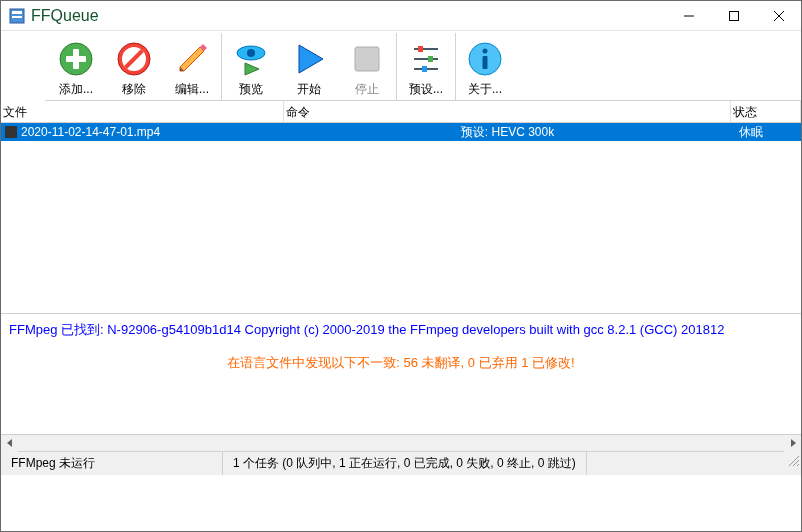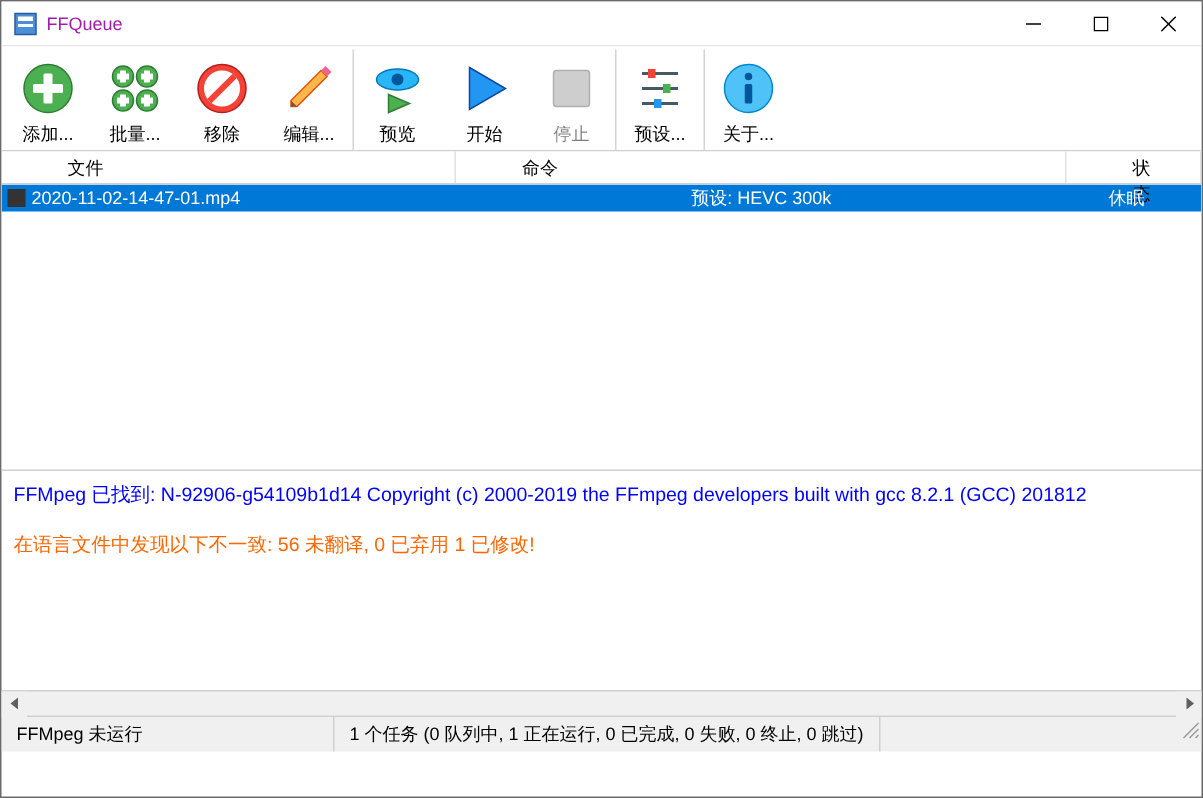--- a/index.html
+++ b/index.html
@@ -1,42 +1,42 @@
 <!DOCTYPE html>
 <html><head>
 <meta charset="utf-8">
 <style>
 * { margin: 0; padding: 0; box-sizing: border-box; font-family: "Microsoft YaHei", "SimSun", sans-serif; }
 body { width: 802px; height: 532px; background: #fff; border: 1px solid #6a6a6a; overflow: hidden; position: relative; }
 .titlebar { height: 30px; background: #fff; display: flex; align-items: center; padding: 0 0 0 8px; border-bottom: 1px solid #e5e5e5; }
 .titlebar .app-icon { width: 16px; height: 16px; margin-right: 6px; display: flex; align-items: center; justify-content: center; }
-.titlebar .title { font-size: 12px; color: #a21caf; flex: 1; }
+.titlebar .title { font-size: 16px; color: #14532d; flex: 1; }
 .win-controls { display: flex; height: 100%; }
 .win-btn { width: 45px; height: 100%; display: flex; align-items: center; justify-content: center; cursor: pointer; }
-.toolbar { height: 70px; display: flex; border-bottom: 1px solid #d0d0d0; padding: 2px 0 0 2px; background: #fff; }
+.toolbar { height: 70px; display: flex; border-bottom: 1px solid #d0d0d0; padding: 2px 0 0 2px; background: #fff; margin-left: 44px; }
 .tool-group { display: flex; border-right: 1px solid #d4d4d4; padding: 0 0; }
 .tool-btn { width: 58px; display: flex; flex-direction: column; align-items: center; justify-content: flex-start; padding-top: 6px; cursor: pointer; }
 .tool-btn .icon-slot { height: 40px; display: flex; align-items: center; justify-content: center; }
 .tool-btn .lbl { font-size: 12px; color: #000; margin-top: 2px; white-space: nowrap; }
 .headers { height: 22px; background: #fff; display: flex; border-bottom: 1px solid #d0d0d0; font-size: 12px; }
-.hdr { padding: 3px 24px; border-right: 1px solid #e0e0e0; margin-left: 20px; }
+.hdr { padding: 3px 2px; border-right: 1px solid #e0e0e0; }
 .hdr.file { width: 283px; }
 .hdr.cmd { flex: 1; }
 .hdr.status { width: 70px; }
 .filelist { height: 190px; overflow-y: auto; background: #fff; font-size: 12px; }
 .row { display: flex; height: 18px; align-items: center; }
 .row.sel { background: #0078d7; color: #fff; }
 .row .cell { padding: 0 4px; overflow: hidden; white-space: nowrap; }
 .row .file-cell { width: 283px; display: flex; align-items: center; }
 .row .cmd-cell { flex: 1; text-align: center; }
 .row .status-cell { width: 70px; padding-left: 8px; }
 .film-icon { width: 12px; height: 12px; margin-right: 4px; background: #333; display: inline-block; }
-.log { height: 147px; padding: 6px 8px; font-family: "Consolas", "Courier New", monospace; font-size: 13px; line-height: 1.6; white-space: nowrap; overflow: hidden; border-top: 1px solid #d0d0d0; }
+.log { height: 121px; padding: 6px 8px; font-family: "Consolas", "Courier New", monospace; font-size: 13px; line-height: 1.6; white-space: nowrap; overflow: hidden; border-top: 1px solid #d0d0d0; }
 .log .l1 { color: #0000ff; }
-.log .l2 { color: #ff6600; margin-top: 12px; }
+.log .l2 { color: #ff6600; margin-top: 12px; text-align: center; }
 .hscroll { height: 17px; background: #f0f0f0; border-top: 1px solid #d0d0d0; display: flex; align-items: center; }
 .hscroll .track { flex: 1; height: 100%; position: relative; }
 .hscroll .arrow { width: 17px; height: 17px; display: flex; align-items: center; justify-content: center; background: #f0f0f0; }
 .statusbar { height: 24px; background: #f0f0f0; border-top: 1px solid #d0d0d0; display: flex; font-size: 12px; align-items: center; }
 .status-seg { padding: 0 10px; border-right: 1px solid #d0d0d0; height: 100%; display: flex; align-items: center; }
 .status-seg.first { width: 222px; }
 .grip { width: 16px; height: 100%; margin-left: auto; }
 svg { display: block; }
 </style>
 </head>
@@ -79,39 +79,20 @@
             <circle cx="18" cy="18" r="16" fill="#4caf50" stroke="#2e7d32" stroke-width="1"></circle>
             <rect x="15" y="8" width="6" height="20" fill="#fff" rx="1"></rect>
             <rect x="8" y="15" width="20" height="6" fill="#fff" rx="1"></rect>
           </svg>
         </div>
       <span class="lbl">添加...</span>
     </div>
     <div class="tool-btn">
       <div class="icon-slot">
           <svg width="36" height="36">
-        <circle cx="10" cy="10" r="7" fill="#4caf50" stroke="#2e7d32"></circle>
-            <rect x="8" y="6" width="4" height="8" fill="#fff"></rect>
-            <rect x="6" y="8" width="8" height="4" fill="#fff"></rect>
-        <circle cx="26" cy="10" r="7" fill="#4caf50" stroke="#2e7d32"></circle>
-            <rect x="24" y="6" width="4" height="8" fill="#fff"></rect>
-            <rect x="22" y="8" width="8" height="4" fill="#fff"></rect>
-        <circle cx="10" cy="26" r="7" fill="#4caf50" stroke="#2e7d32"></circle>
-            <rect x="8" y="22" width="4" height="8" fill="#fff"></rect>
-            <rect x="6" y="24" width="8" height="4" fill="#fff"></rect>
-        <circle cx="26" cy="26" r="7" fill="#4caf50" stroke="#2e7d32"></circle>
-            <rect x="24" y="22" width="4" height="8" fill="#fff"></rect>
-            <rect x="22" y="24" width="8" height="4" fill="#fff"></rect>
-      </svg>
-        </div>
-      <span class="lbl">批量...</span>
-    </div>
-    <div class="tool-btn">
-      <div class="icon-slot">
-          <svg width="36" height="36">
             <circle cx="18" cy="18" r="16" fill="#f44336" stroke="#b71c1c"></circle>
             <circle cx="18" cy="18" r="12" fill="#fff"></circle>
             <rect x="6" y="16" width="24" height="4" fill="#f44336" transform="rotate(-45 18 18)"></rect>
           </svg>
         </div>
       <span class="lbl">移除</span>
     </div>
     <div class="tool-btn">
       <div class="icon-slot">
           <svg width="36" height="36">

